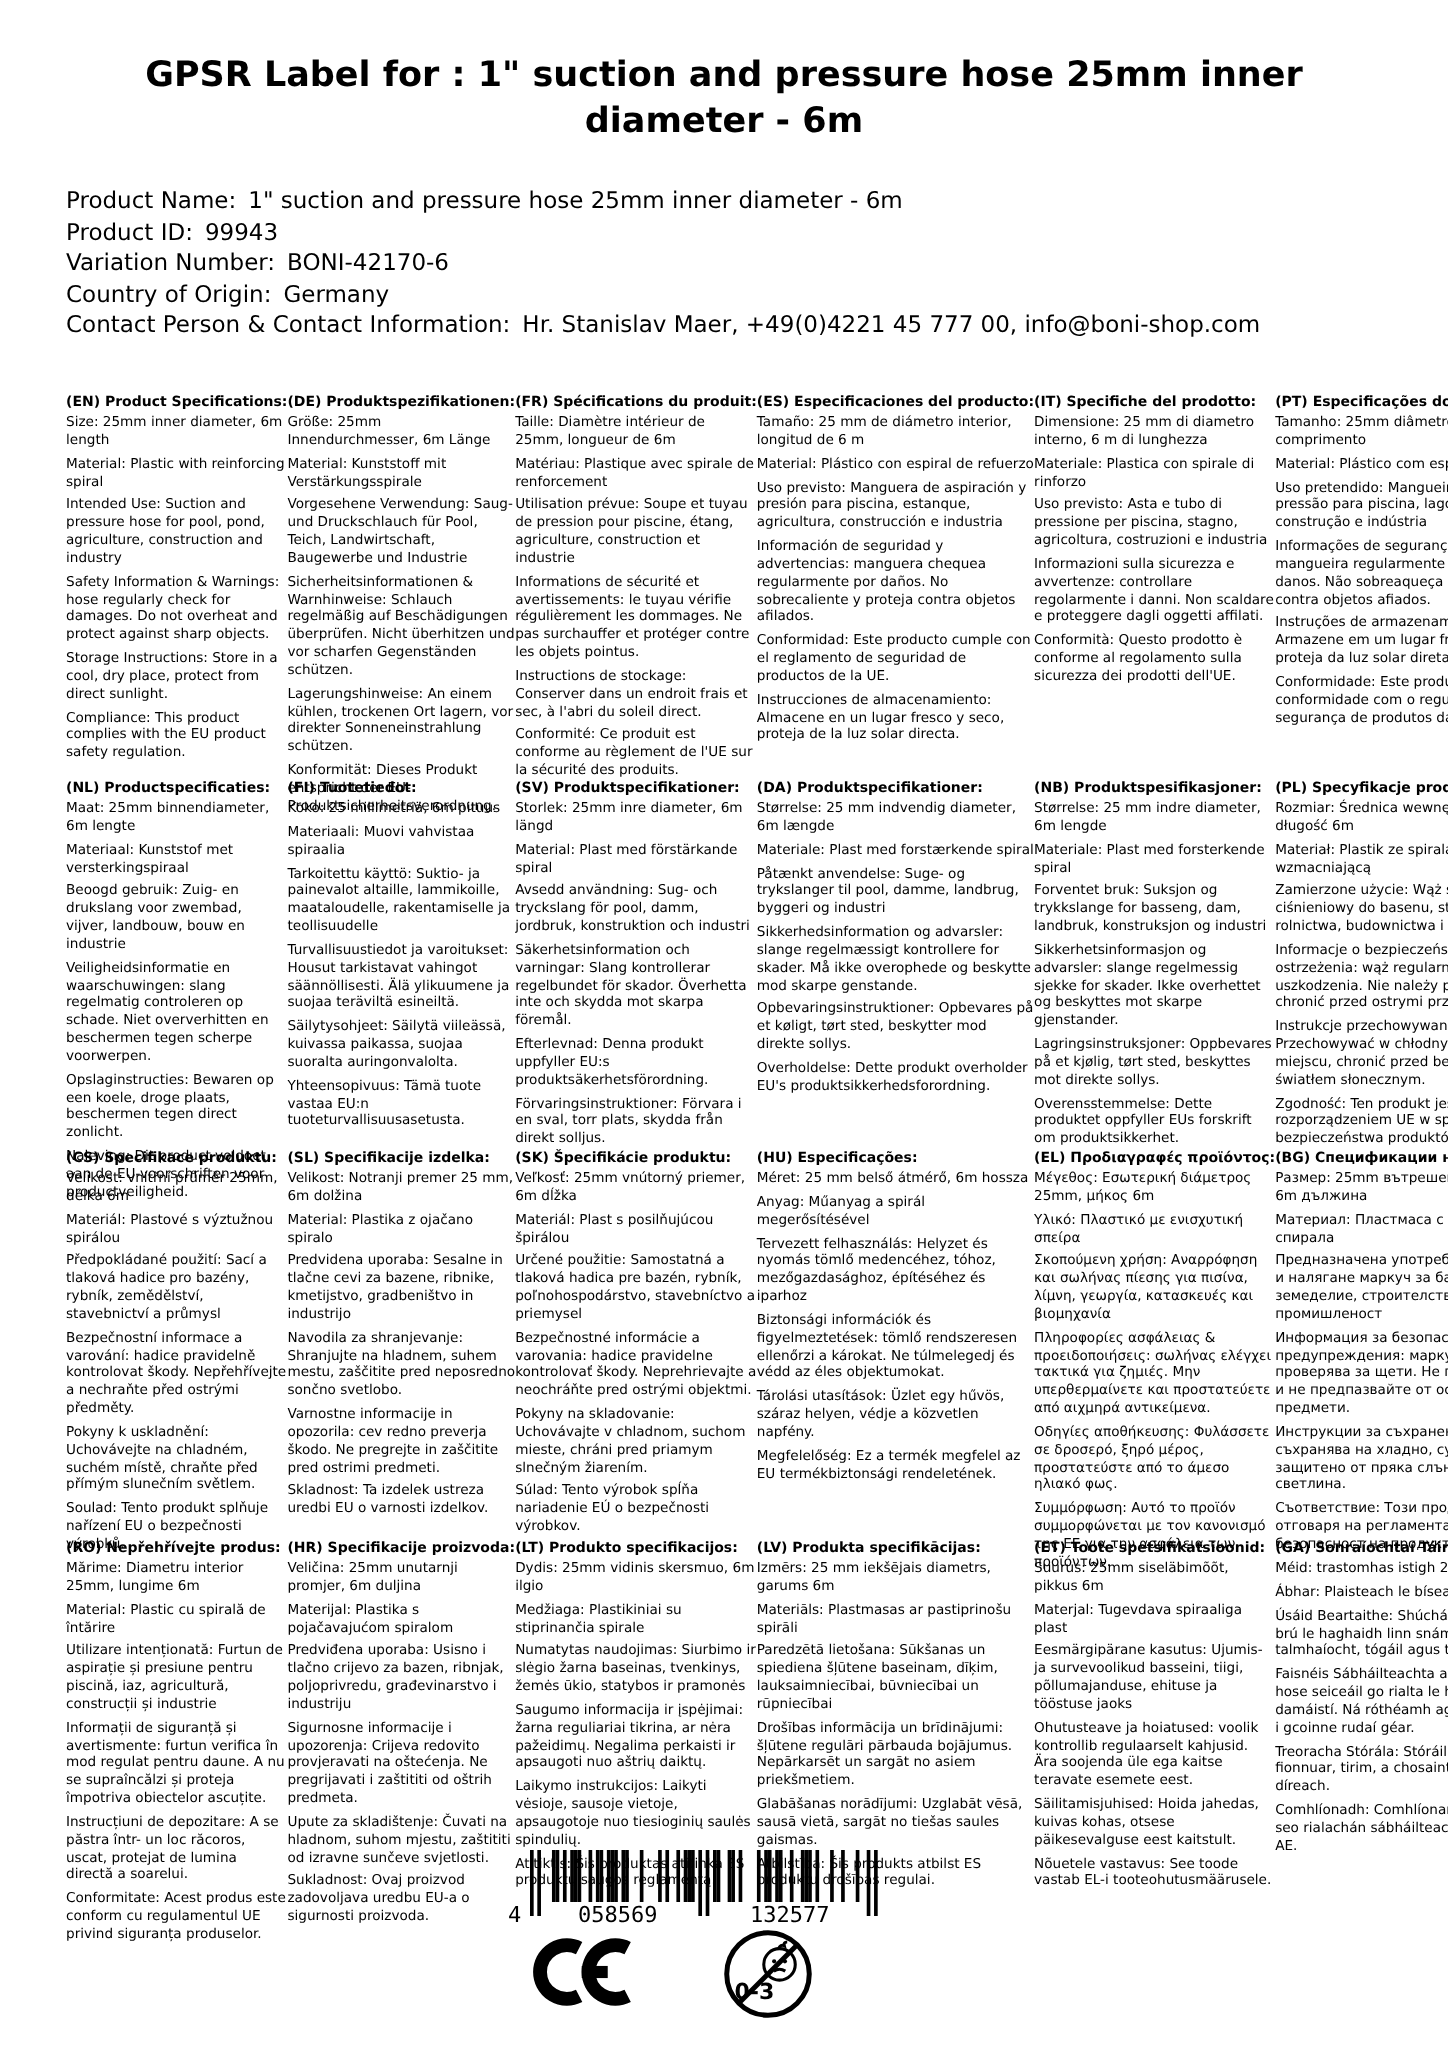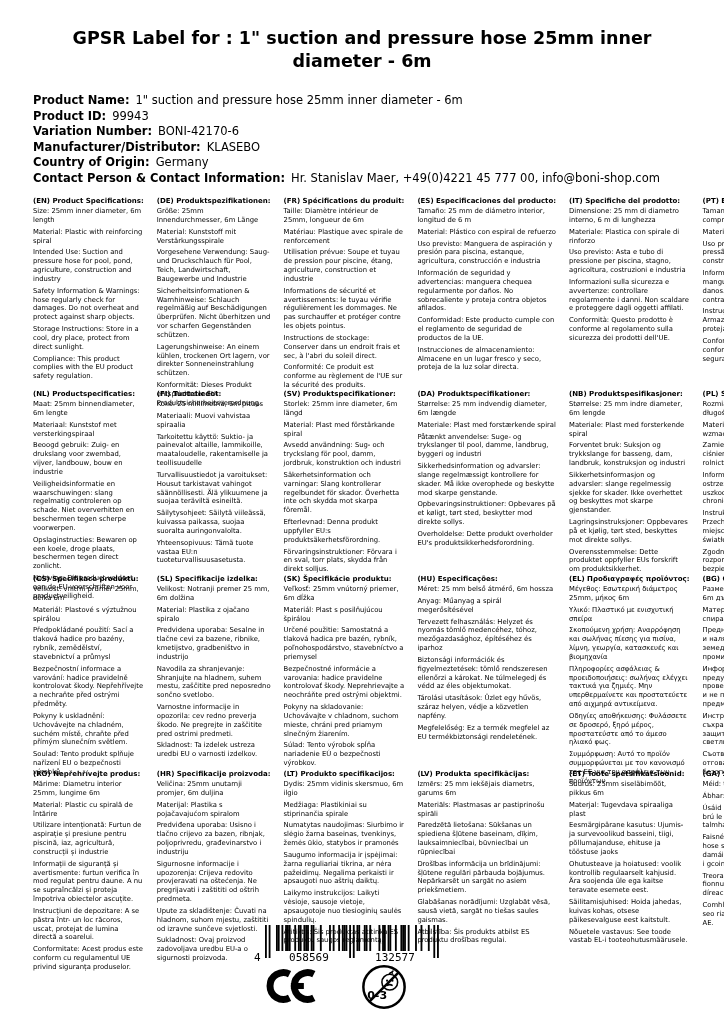--- a/index.html
+++ b/index.html
@@ -10,27 +10,26 @@
     font-family:"DejaVu Sans","Liberation Sans",sans-serif;
     color:#000;
     overflow:hidden;
   }
   .title{
     position:absolute;top:27px;left:52px;width:620px;
     text-align:center;font-size:17.5px;font-weight:bold;line-height:1.3;
   }
   .product-info{position:absolute;top:93px;left:33px;font-size:11.5px;line-height:15.6px;}
   .info-line{white-space:nowrap;}
-  .info-label{font-weight:bold;margin-right:6px;}
+  .info-label{font-weight:normal;margin-right:6px;}
   .grid{
     position:absolute;top:197px;left:33px;width:668px;
     display:grid;
     grid-template-columns:repeat(6,1fr);
     grid-template-rows:193px 185px 195px auto;
-    column-gap:13px;
   }
   .lang-block{font-size:6.8px;line-height:1.3;overflow:visible;}
   .block-heading{font-weight:bold;font-size:7px;white-space:nowrap;margin-bottom:1px;}
   .block-para{margin:0 0 3px 0;}
   .footer{position:absolute;left:0;top:915px;width:724px;height:109px;}
   .barcode{position:absolute;left:252px;top:10px;}
   .ce-mark{position:absolute;left:264px;top:52px;}
   .age-warning{position:absolute;left:360px;top:48px;}
 </style>
 </head>
@@ -46,23 +45,20 @@
   </div>
 
   <div class="info-line">
     <span class="info-label">Product ID:</span><span class="info-value">99943</span>
   </div>
 
   <div class="info-line">
     <span class="info-label">Variation Number:</span><span class="info-value">BONI-42170-6</span>
   </div>
 
-  <div class="info-line">
-    <span class="info-label">Manufacturer/Distributor:</span><span class="info-value">KLASEBO</span>
-  </div>
 
   <div class="info-line">
     <span class="info-label">Country of Origin:</span><span class="info-value">Germany</span>
   </div>
 
   <div class="info-line">
     <span class="info-label">Contact Person &amp; Contact Information:</span><span class="info-value">Hr. Stanislav Maer, +49(0)4221 45 777 00, info@boni-shop.com</span>
   </div>
 </div>
 

